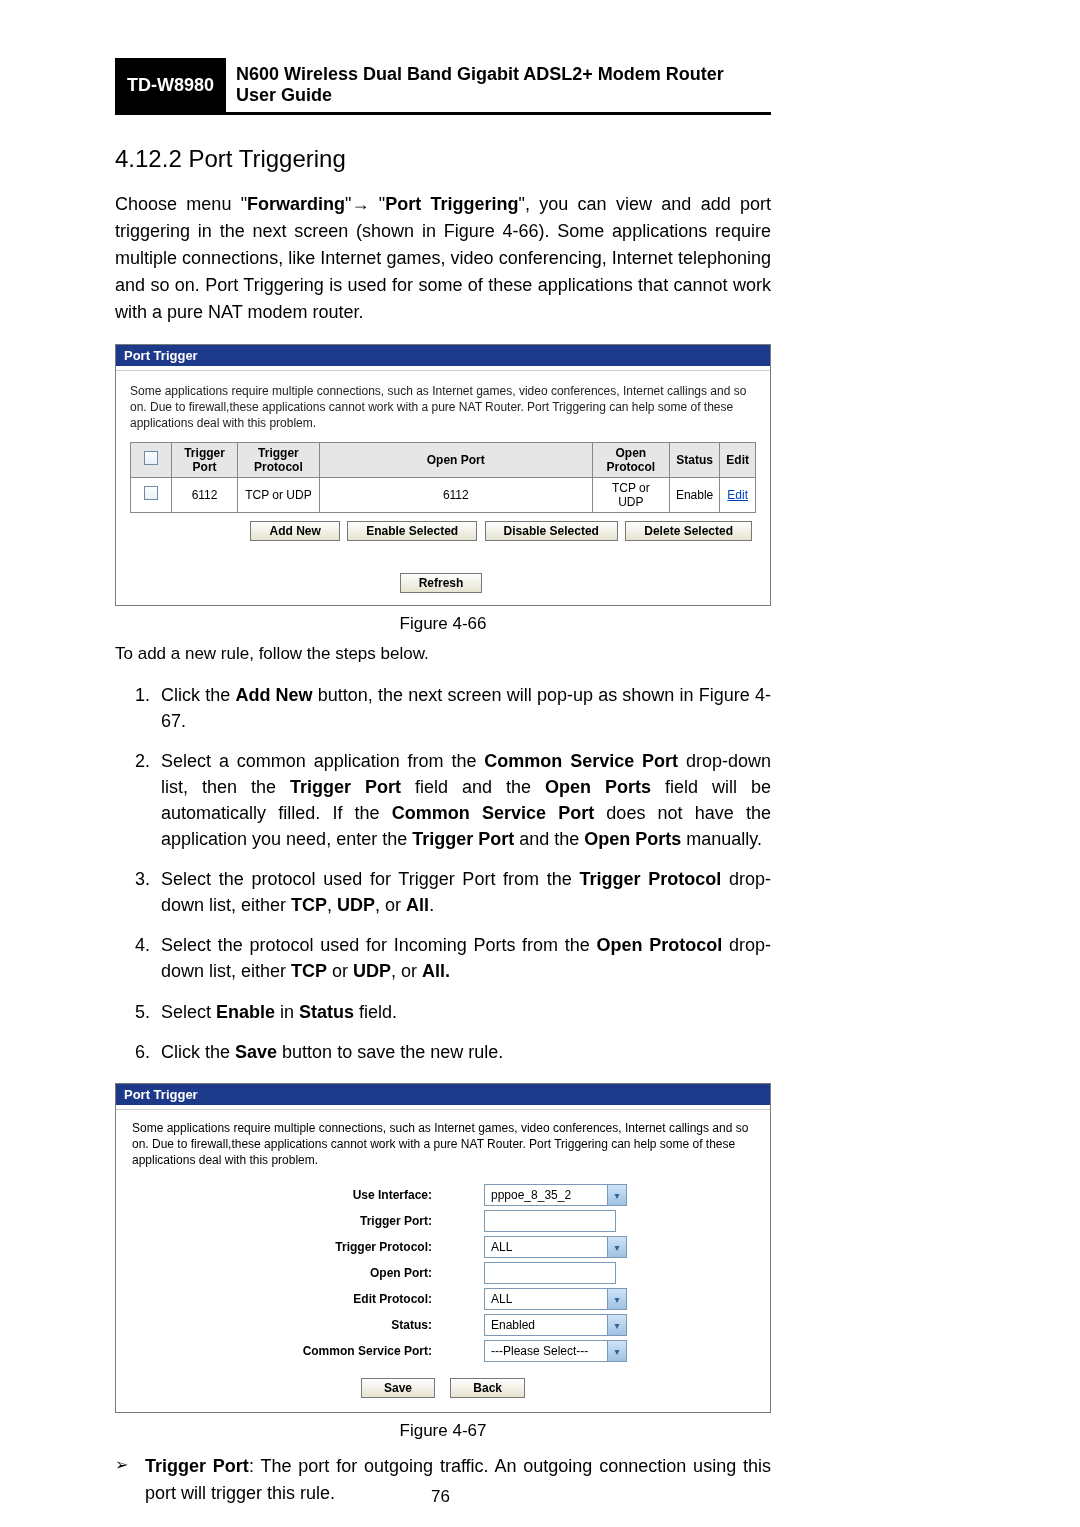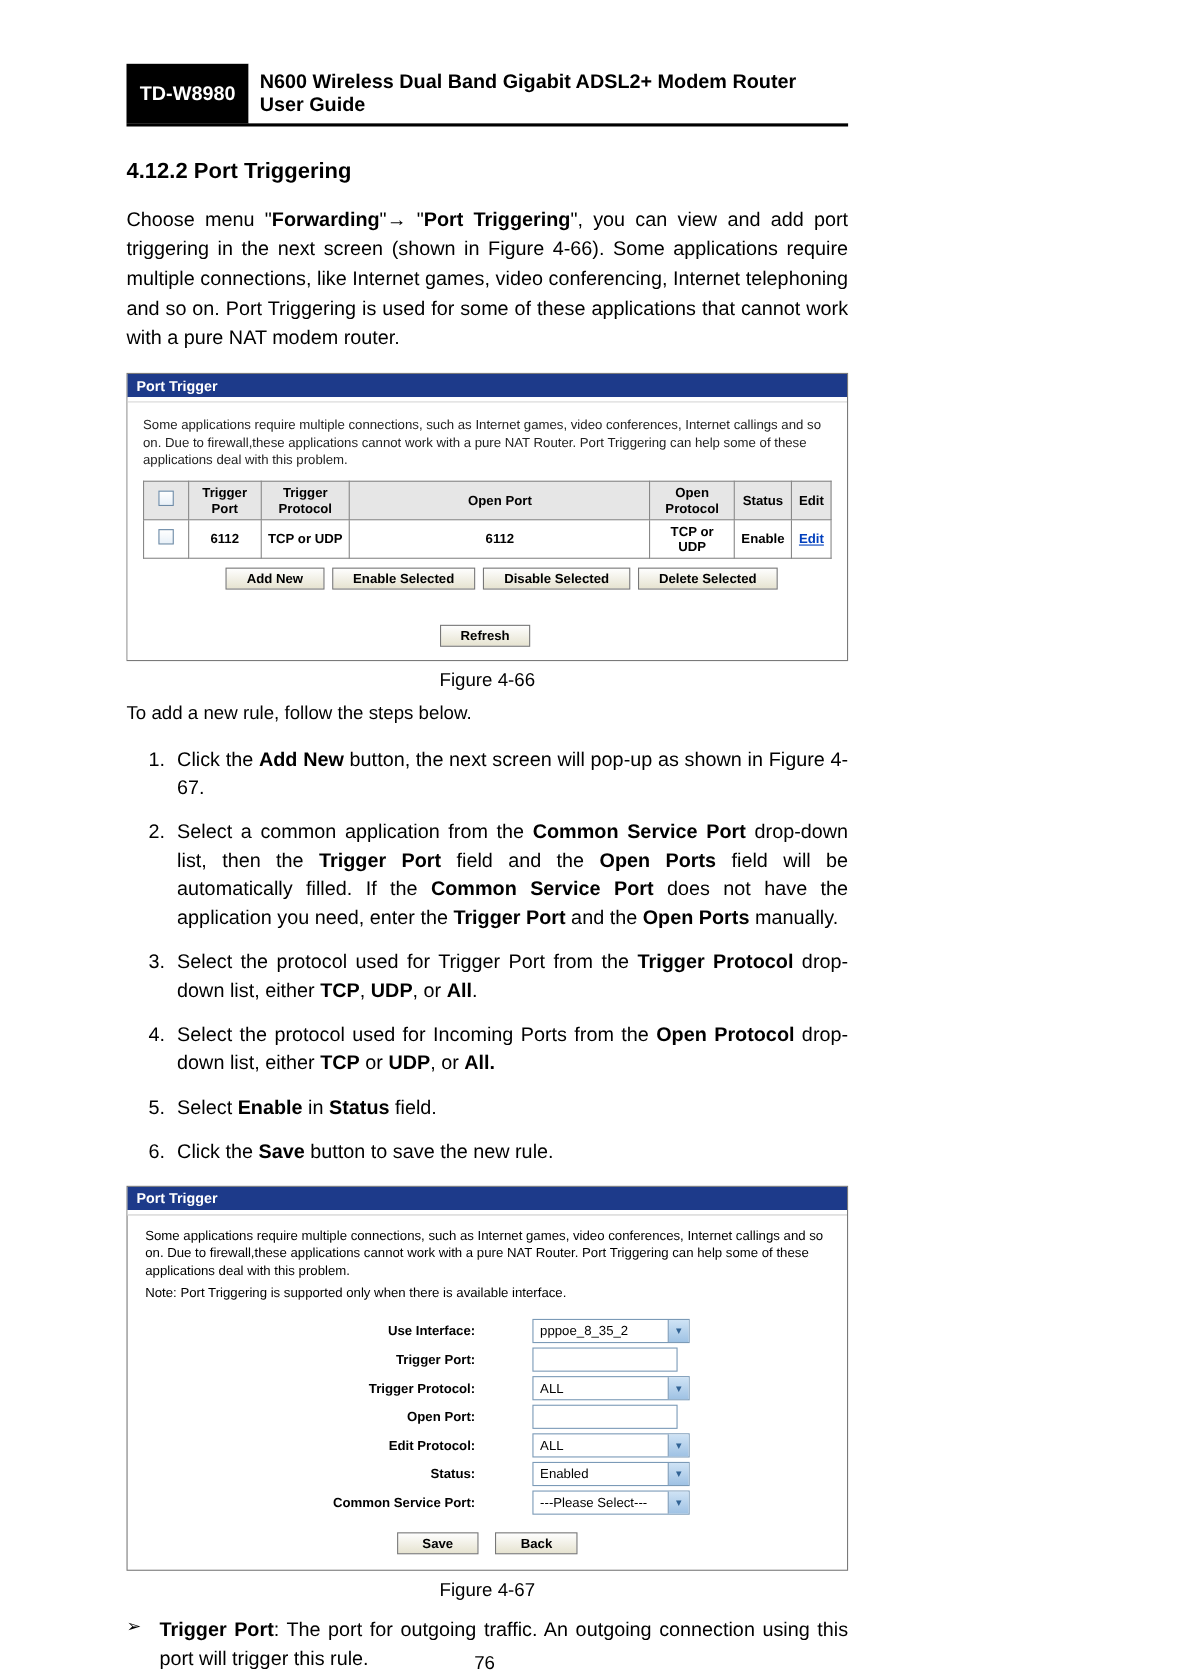--- a/index.html
+++ b/index.html
@@ -38,22 +38,22 @@
     color: #000;
     font-weight: bold;
     font-size: 18px;
     padding: 6px 10px;
     display: flex;
     align-items: center;
     background: #fff;
     flex: 1;
   }
   .section-title {
-    font-weight: bold;
-    font-size: 20px;
+    font-weight: normal;
+    font-size: 24px;
     margin: 20px 0 18px 0;
   }
   .intro {
     font-size: 18px;
     line-height: 1.5;
     text-align: justify;
     margin-bottom: 18px;
   }
   .bold { font-weight: bold; }
   .arrow { font-weight: normal; }
@@ -81,33 +81,32 @@
   }
   table.port-table {
     width: 100%;
     border-collapse: collapse;
     font-size: 12px;
   }
   table.port-table th, table.port-table td {
     border: 1px solid #888;
     padding: 3px 6px;
     text-align: center;
-    font-weight: bold;
   }
   table.port-table th {
     background: #e6e6e6;
     font-weight: bold;
   }
   .chk {
     width: 12px; height: 12px; border: 1px solid #6d8aa6; display: inline-block;
     background: linear-gradient(#fff, #e8f0f8);
   }
   .action-row {
     margin-top: 8px;
-    text-align: center;
+    text-align: right;
     padding-left: 30px;
   }
   .action-row .btn, .center-row .btn {
     display: inline-block;
     border: 1px solid #777;
     background: linear-gradient(#fefefe, #e6e3d0);
     font-size: 12px;
     font-weight: bold;
     padding: 2px 18px;
     margin-right: 4px;
@@ -292,21 +291,20 @@
     <li>Select the protocol used for Incoming Ports from the <b>Open Protocol</b> drop-down list, either <b>TCP</b> or <b>UDP</b>, or <b>All.</b></li>
     <li>Select <b>Enable</b> in <b>Status</b> field.</li>
     <li>Click the <b>Save</b> button to save the new rule.</li>
   </ol>
 
   <div class="screenshot-frame">
     <div class="panel-title">Port Trigger</div>
     <div style="height:4px;background:#fff;border-bottom:1px solid #ccc"></div>
     <div class="form-body">
       <div class="form-note">Some applications require multiple connections, such as Internet games, video conferences, Internet callings and so on. Due to firewall,these applications cannot work with a pure NAT Router. Port Triggering can help some of these applications deal with this problem.</div>
-      <div class="form-note">Note: Port Triggering is supported only when there is available interface.</div>
       <div style="height:8px"></div>
 
       <div class="form-row">
         <div class="lbl">Use Interface:</div>
         <div class="select-box">
           <span class="val">pppoe_8_35_2</span>
           <span class="dd">▾</span>
         </div>
       </div>
 

